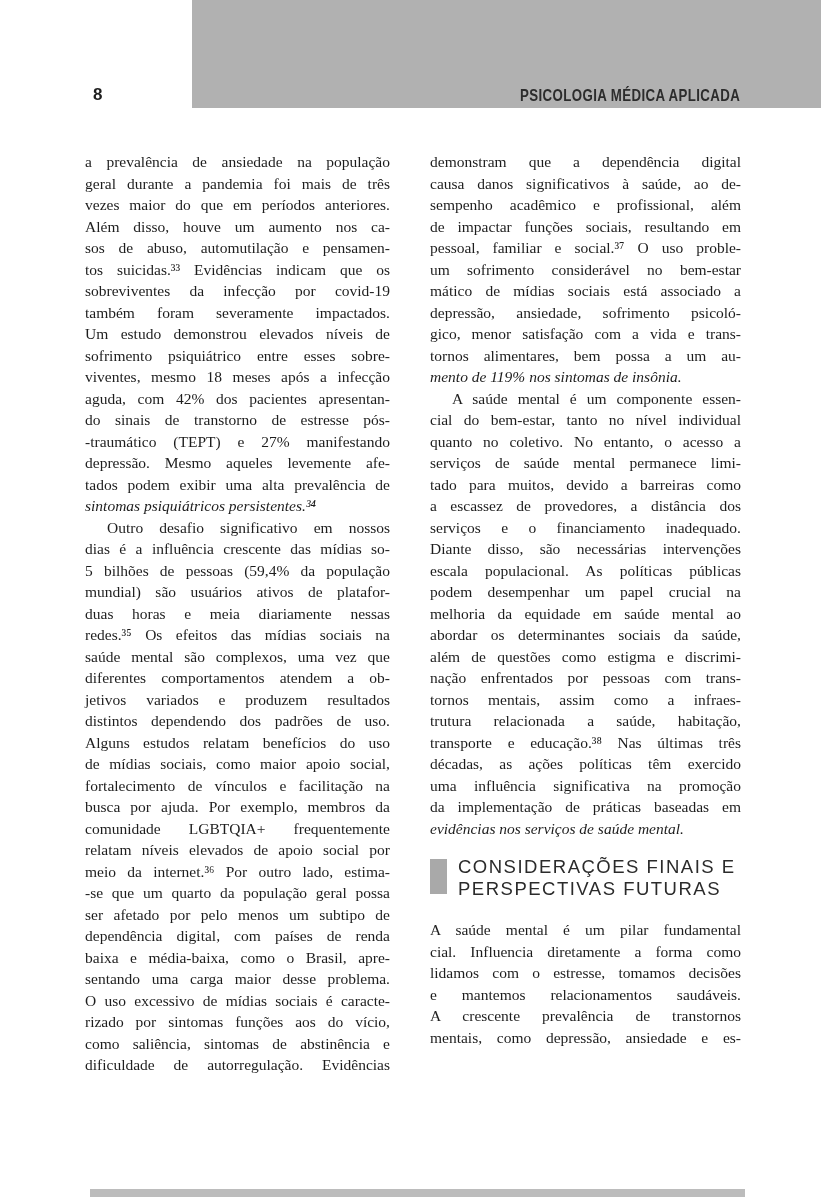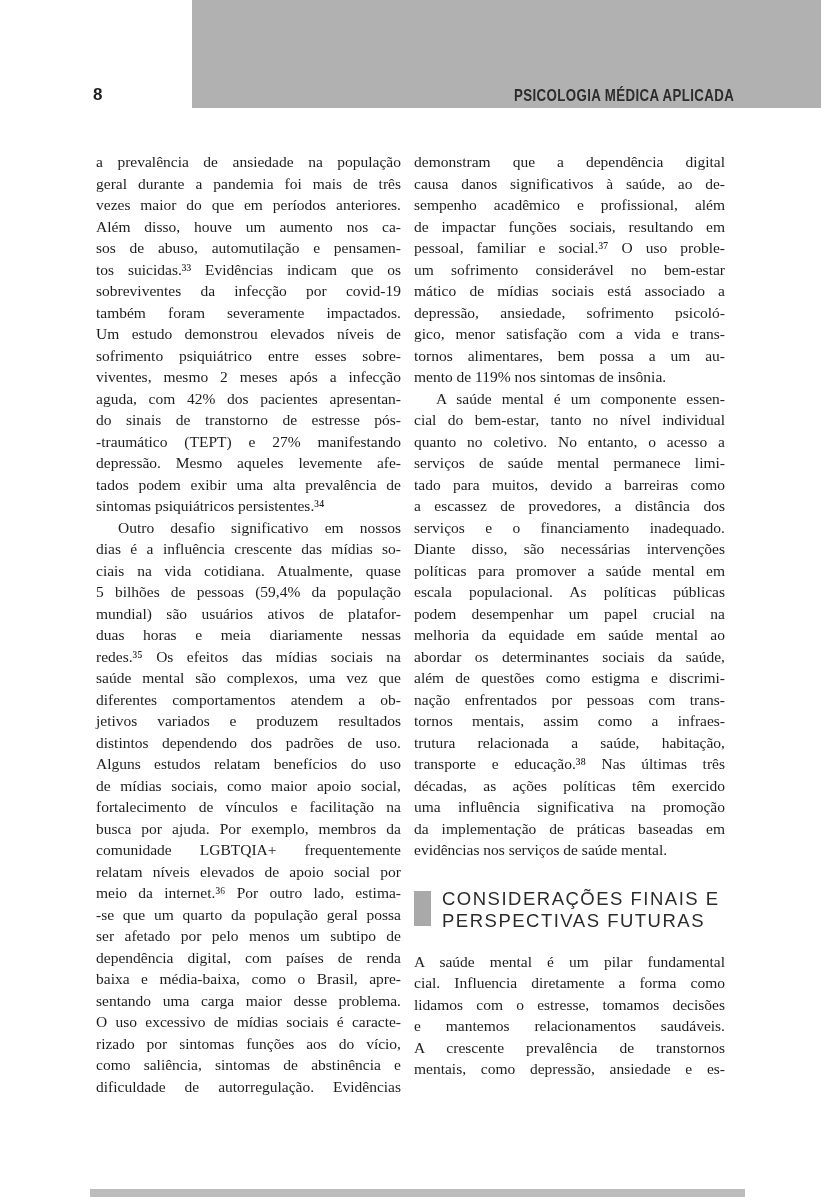--- a/index.html
+++ b/index.html
@@ -2,31 +2,31 @@
 <html><head>
 <meta charset="utf-8">
 <style>
   html,body{margin:0;padding:0;}
   body{width:825px;height:1200px;background:#ffffff;position:relative;overflow:hidden;
        font-family:"Liberation Serif","DejaVu Serif",serif;}
   .band{position:absolute;left:192px;top:0;width:629px;height:108px;background:#b1b1b1;}
   .footer-band{position:absolute;left:90px;top:1189px;width:655px;height:8px;background:#bcbcbc;}
   .page-num{position:absolute;left:93px;top:85px;font-family:"Liberation Sans",sans-serif;
             font-weight:bold;font-size:17px;color:#1f1f1f;}
-  .running-header{position:absolute;top:86px;right:91px;}
+  .running-header{position:absolute;top:86px;right:85px;}
   .running-header .cond{display:inline-block;transform:scaleX(0.78);transform-origin:100% 50%;
             font-family:"Liberation Sans",sans-serif;font-weight:700;font-size:17px;
             letter-spacing:0.5px;color:#2c2c2c;white-space:nowrap;}
   .col{position:absolute;top:151px;font-size:15.5px;line-height:21.5px;color:#1d1d1d;}
-  .col-left{left:96px;width:305px;}
-  .col-right{left:414px;width:311px;}
+  .col-left{left:85px;width:305px;}
+  .col-right{left:430px;width:311px;}
   .line{text-align:justify;text-align-last:justify;}
-  .line.end{text-align-last:left;}
+  .line.end{text-align-last:left;font-style:italic;}
   .line.indent{padding-left:22px;}
-  .heading{display:flex;align-items:flex-start;margin-top:27px;margin-bottom:19px;}
+  .heading{display:flex;align-items:flex-start;margin-top:17px;margin-bottom:19px;}
   .sq{width:17px;height:35px;background:#a9a9a9;margin-right:11px;margin-top:3px;flex:none;}
   .htxt{font-family:"Liberation Sans",sans-serif;font-size:18.5px;line-height:22px;
         letter-spacing:1.5px;color:#2b2b2b;text-align:left;text-align-last:left;white-space:nowrap;}
 </style>
 </head>
 <body>
 
 <div class="band"></div>
 <div class="page-num">8</div>
 <div class="running-header">
@@ -37,30 +37,29 @@
     <div class="line">a prevalência de ansiedade na população</div>
     <div class="line">geral durante a pandemia foi mais de três</div>
     <div class="line">vezes maior do que em períodos anteriores.</div>
     <div class="line">Além disso, houve um aumento nos ca-</div>
     <div class="line">sos de abuso, automutilação e pensamen-</div>
     <div class="line">tos suicidas.³³ Evidências indicam que os</div>
     <div class="line">sobreviventes da infecção por covid-19</div>
     <div class="line">também foram severamente impactados.</div>
     <div class="line">Um estudo demonstrou elevados níveis de</div>
     <div class="line">sofrimento psiquiátrico entre esses sobre-</div>
-    <div class="line">viventes, mesmo 2 meses após a infecção</div>
+    <div class="line">viventes, mesmo 18 meses após a infecção</div>
     <div class="line">aguda, com 42% dos pacientes apresentan-</div>
     <div class="line">do sinais de transtorno de estresse pós-</div>
     <div class="line">-traumático (TEPT) e 27% manifestando</div>
     <div class="line">depressão. Mesmo aqueles levemente afe-</div>
     <div class="line">tados podem exibir uma alta prevalência de</div>
     <div class="line end">sintomas psiquiátricos persistentes.³⁴</div>
     <div class="line indent">Outro desafio significativo em nossos</div>
     <div class="line">dias é a influência crescente das mídias so-</div>
-    <div class="line">ciais na vida cotidiana. Atualmente, quase</div>
     <div class="line">5 bilhões de pessoas (59,4% da população</div>
     <div class="line">mundial) são usuários ativos de platafor-</div>
     <div class="line">duas horas e meia diariamente nessas</div>
     <div class="line">redes.³⁵ Os efeitos das mídias sociais na</div>
     <div class="line">saúde mental são complexos, uma vez que</div>
     <div class="line">diferentes comportamentos atendem a ob-</div>
     <div class="line">jetivos variados e produzem resultados</div>
     <div class="line">distintos dependendo dos padrões de uso.</div>
     <div class="line">Alguns estudos relatam benefícios do uso</div>
     <div class="line">de mídias sociais, como maior apoio social,</div>
@@ -94,21 +93,20 @@
       <div class="line">tornos alimentares, bem possa a um au-</div>
       <div class="line end">mento de 119% nos sintomas de insônia.</div>
       <div class="line indent">A saúde mental é um componente essen-</div>
       <div class="line">cial do bem-estar, tanto no nível individual</div>
       <div class="line">quanto no coletivo. No entanto, o acesso a</div>
       <div class="line">serviços de saúde mental permanece limi-</div>
       <div class="line">tado para muitos, devido a barreiras como</div>
       <div class="line">a escassez de provedores, a distância dos</div>
       <div class="line">serviços e o financiamento inadequado.</div>
       <div class="line">Diante disso, são necessárias intervenções</div>
-      <div class="line">políticas para promover a saúde mental em</div>
       <div class="line">escala populacional. As políticas públicas</div>
       <div class="line">podem desempenhar um papel crucial na</div>
       <div class="line">melhoria da equidade em saúde mental ao</div>
       <div class="line">abordar os determinantes sociais da saúde,</div>
       <div class="line">além de questões como estigma e discrimi-</div>
       <div class="line">nação enfrentados por pessoas com trans-</div>
       <div class="line">tornos mentais, assim como a infraes-</div>
       <div class="line">trutura relacionada a saúde, habitação,</div>
       <div class="line">transporte e educação.³⁸ Nas últimas três</div>
       <div class="line">décadas, as ações políticas têm exercido</div>

